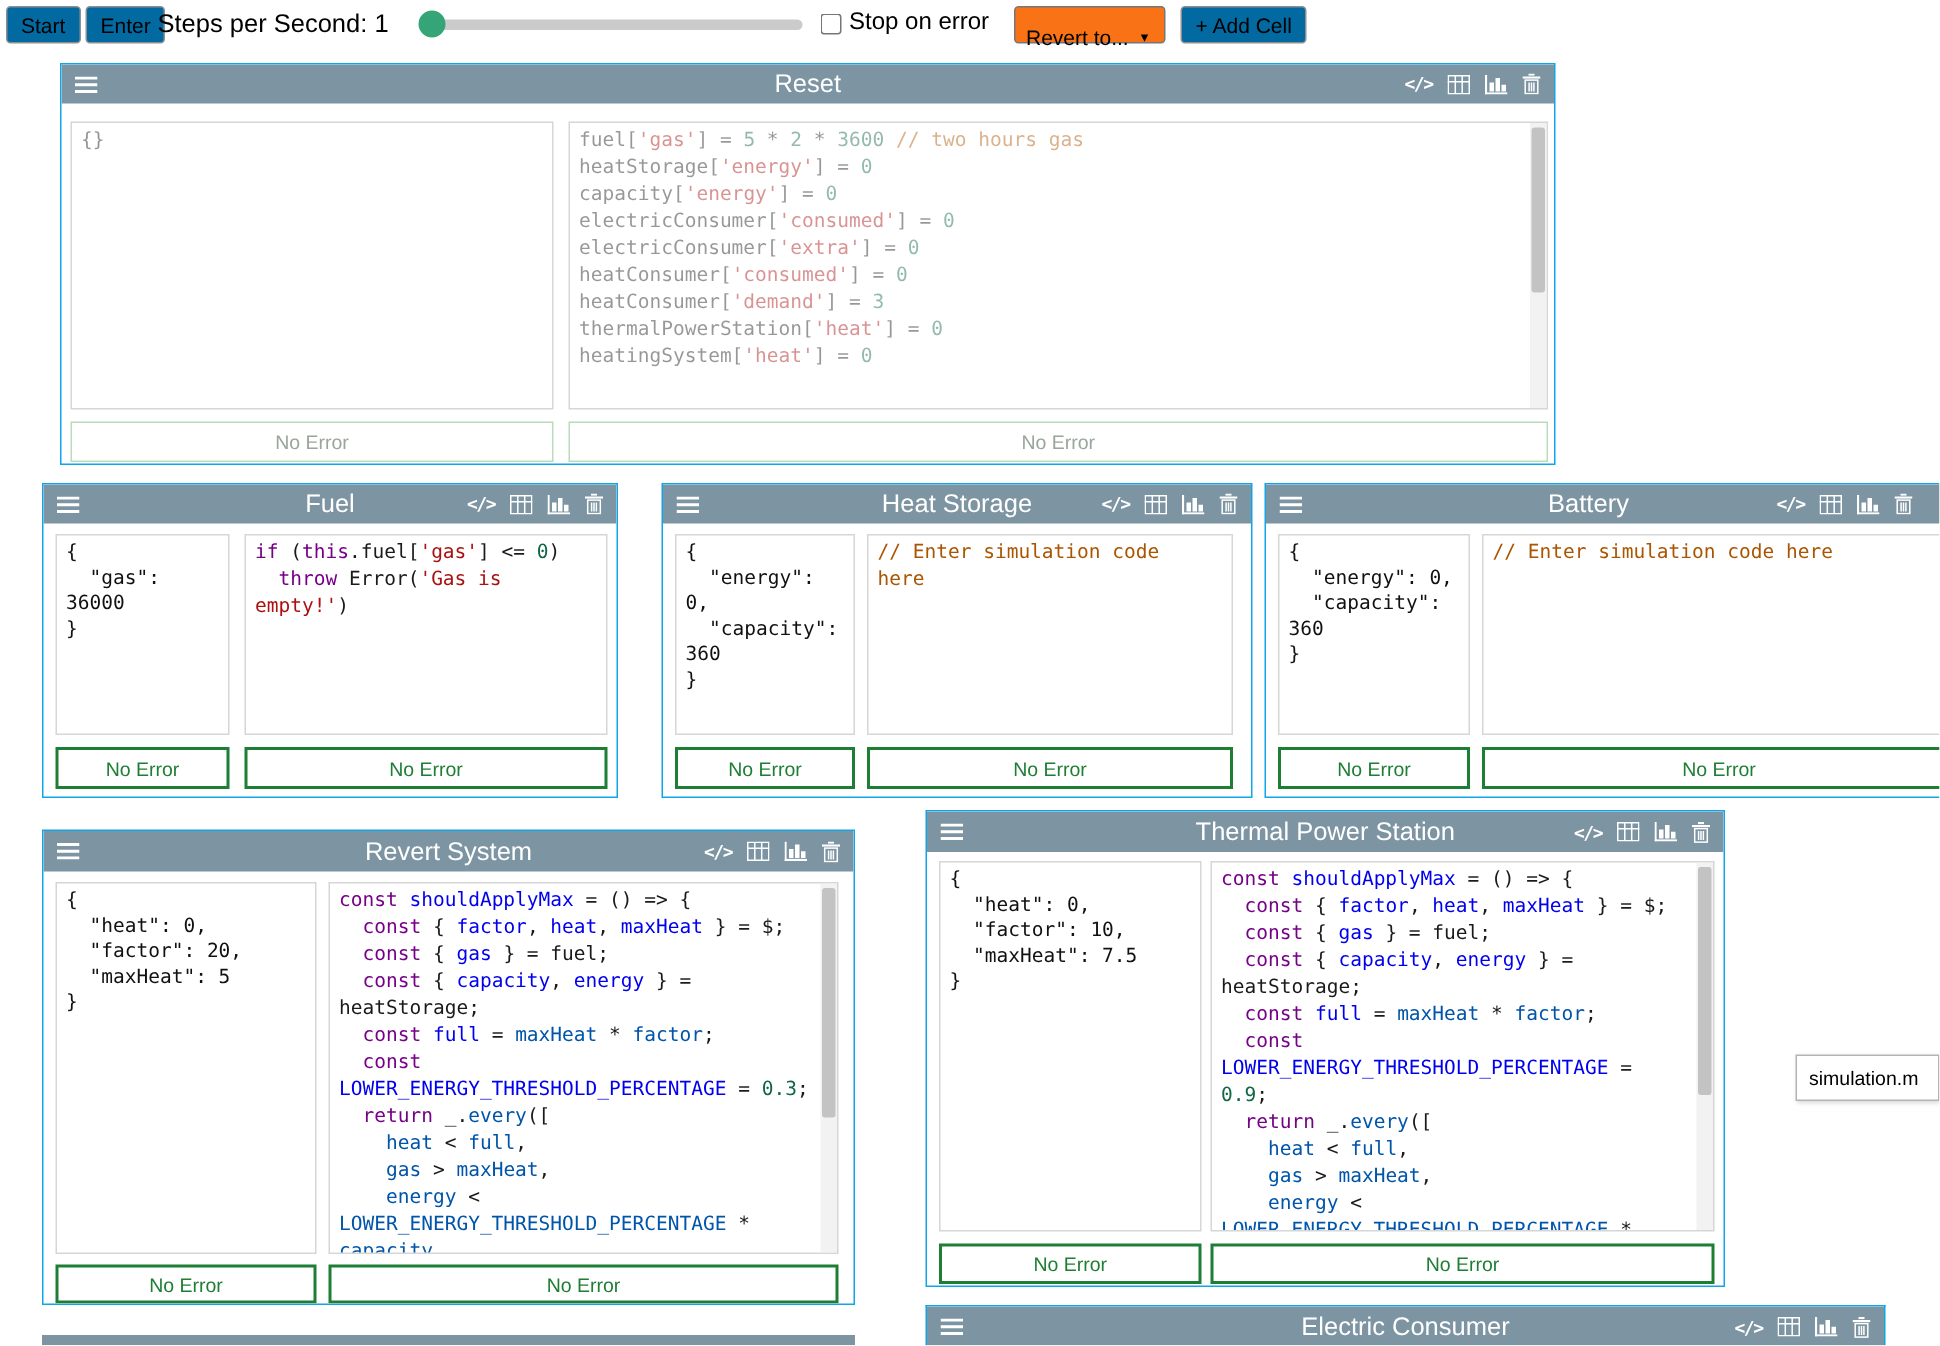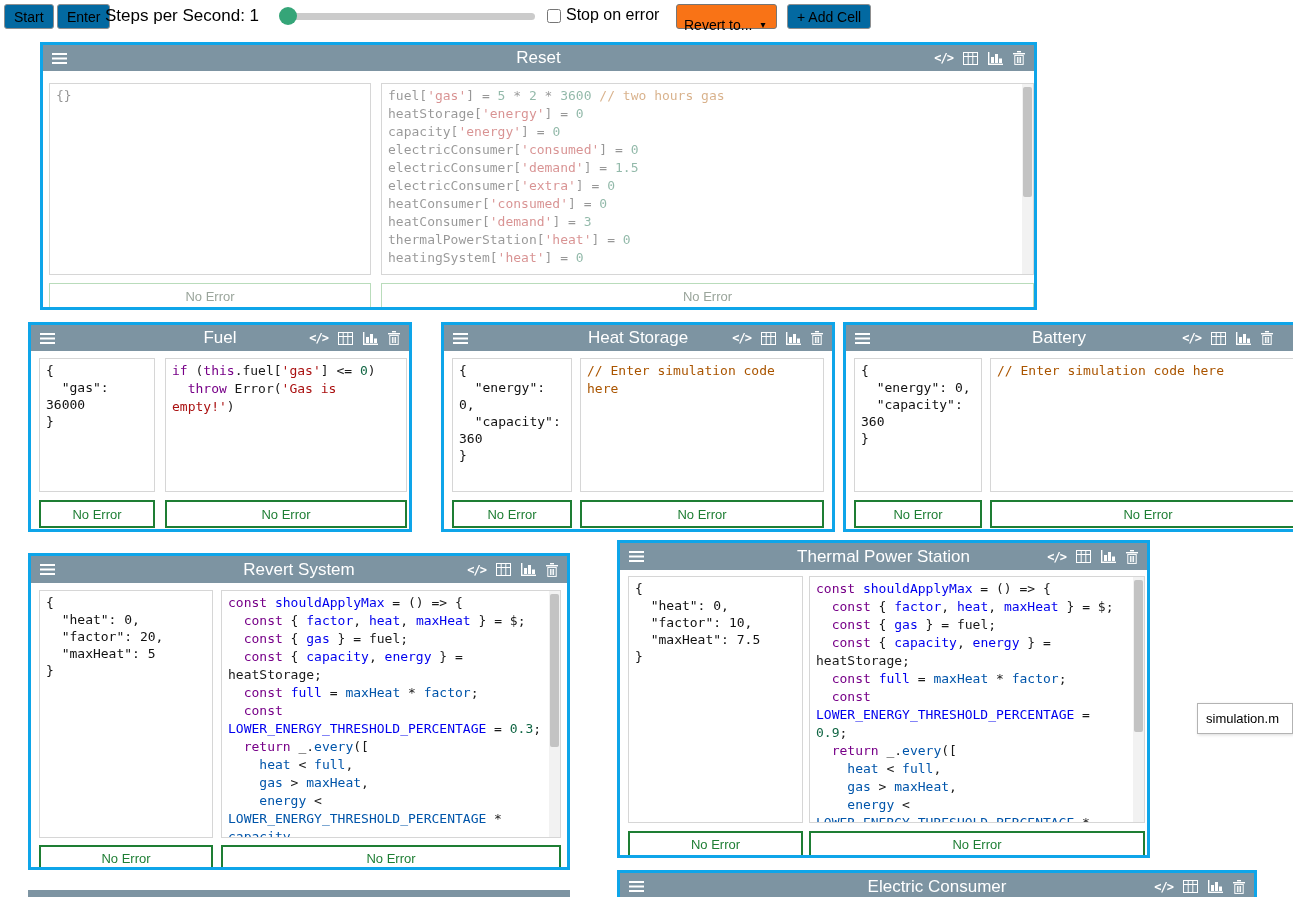--- a/index.html
+++ b/index.html
@@ -18,21 +18,21 @@
   .tb-label { position:absolute; font-size:17px; white-space:nowrap; }
   .slider-track { position:absolute; height:7px; border-radius:4px; background:#cbcbcb; }
   .slider-thumb { position:absolute; width:18px; height:18px; border-radius:50%; background:#35a578; }
   .tb-check { position:absolute; width:14px; height:14px; }
   .tb-select {
     position:absolute; height:25px; border:1px solid #767676; border-radius:3px; background:#f97316;
     display:flex; align-items:center; font-size:14px; padding:16px 5px 0 7px; gap:8px;
   }
   .tb-select .arrow { font-size:10px; }
   
-  .cell { position:absolute; background:#fff; border:3px solid #0ea5e9; overflow:hidden; }
+  .cell { position:absolute; background:#fff; border:1px solid #0ea5e9; overflow:hidden; }
   .cell-header {
     height:26px; background:#7d94a2; display:flex; align-items:center;
     padding:0 9px; position:relative;
   }
   .cell-title {
     position:absolute; left:0; right:0; text-align:center; color:#fff;
     font-size:17px; pointer-events:none;
   }
   .hamburger { z-index:2; display:flex; cursor:pointer; }
   .header-icons { margin-left:auto; display:flex; gap:10px; align-items:center; z-index:2; }
@@ -139,21 +139,20 @@
     </div>
     <div class="pane" style="left:6px; top:38px; width:322px; height:192px;">
       <div class="state faded">{}</div>
     </div>
     <div class="pane" style="left:338px; top:38px; width:653px; height:192px;">
       <div class="code faded">
           <div class="ln"><span class="tk-v">fuel[</span><span class="tk-s">'gas'</span><span class="tk-v">] = </span><span class="tk-n">5</span><span class="tk-v"> * </span><span class="tk-n">2</span><span class="tk-v"> * </span><span class="tk-n">3600</span><span class="tk-c"> // two hours gas</span></div>
           <div class="ln"><span class="tk-v">heatStorage[</span><span class="tk-s">'energy'</span><span class="tk-v">] = </span><span class="tk-n">0</span></div>
           <div class="ln"><span class="tk-v">capacity[</span><span class="tk-s">'energy'</span><span class="tk-v">] = </span><span class="tk-n">0</span></div>
           <div class="ln"><span class="tk-v">electricConsumer[</span><span class="tk-s">'consumed'</span><span class="tk-v">] = </span><span class="tk-n">0</span></div>
-          <div class="ln"><span class="tk-v">electricConsumer[</span><span class="tk-s">'demand'</span><span class="tk-v">] = </span><span class="tk-n">1.5</span></div>
           <div class="ln"><span class="tk-v">electricConsumer[</span><span class="tk-s">'extra'</span><span class="tk-v">] = </span><span class="tk-n">0</span></div>
           <div class="ln"><span class="tk-v">heatConsumer[</span><span class="tk-s">'consumed'</span><span class="tk-v">] = </span><span class="tk-n">0</span></div>
           <div class="ln"><span class="tk-v">heatConsumer[</span><span class="tk-s">'demand'</span><span class="tk-v">] = </span><span class="tk-n">3</span></div>
           <div class="ln"><span class="tk-v">thermalPowerStation[</span><span class="tk-s">'heat'</span><span class="tk-v">] = </span><span class="tk-n">0</span></div>
           <div class="ln"><span class="tk-v">heatingSystem[</span><span class="tk-s">'heat'</span><span class="tk-v">] = </span><span class="tk-n">0</span></div>
         </div>
       <div class="sbar">
           <div class="thumb" style="top:3px; height:58%;"></div>
         </div>
     </div>

